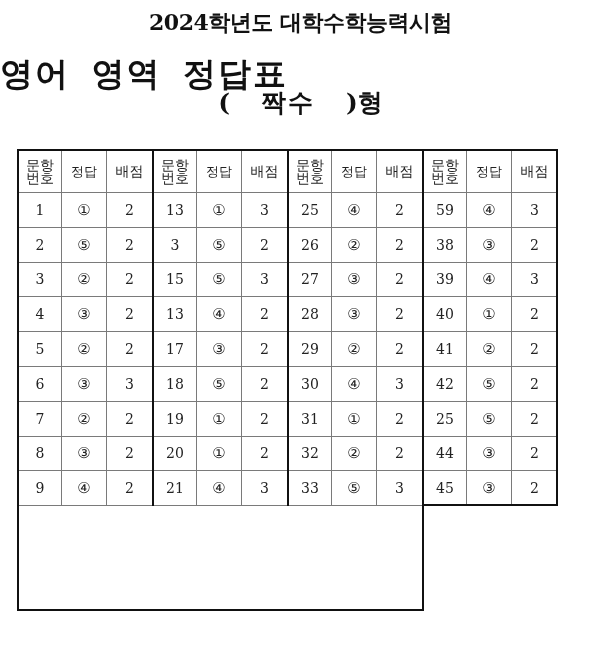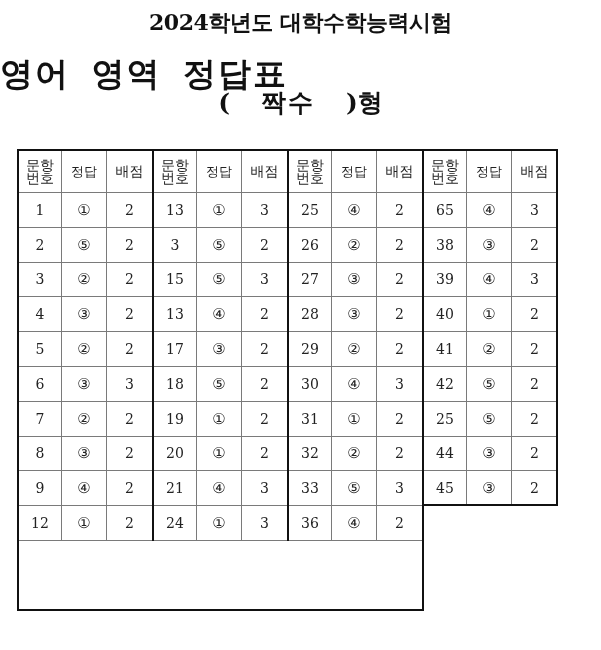--- a/index.html
+++ b/index.html
@@ -91,21 +91,21 @@
         <tr class="rowline">
           <td class="no">1</td>
           <td class="ans-c">①</td>
           <td class="pt">2</td>
           <td class="no gstart">13</td>
           <td class="ans-c">①</td>
           <td class="pt">3</td>
           <td class="no gstart">25</td>
           <td class="ans-c">④</td>
           <td class="pt">2</td>
-          <td class="no gstart">65</td>
+          <td class="no gstart">59</td>
           <td class="ans-c">④</td>
           <td class="pt">3</td>
         </tr>
         <tr>
           <td class="no">2</td>
           <td class="ans-c">⑤</td>
           <td class="pt">2</td>
           <td class="no gstart">3</td>
           <td class="ans-c">⑤</td>
           <td class="pt">2</td>
@@ -206,33 +206,19 @@
           <td class="pt">2</td>
           <td class="no gstart">21</td>
           <td class="ans-c">④</td>
           <td class="pt">3</td>
           <td class="no gstart">33</td>
           <td class="ans-c">⑤</td>
           <td class="pt">3</td>
           <td class="no gstart">45</td>
           <td class="ans-c">③</td>
           <td class="pt">2</td>
-        </tr>
-        <tr>
-          <td class="no">12</td>
-          <td class="ans-c">①</td>
-          <td class="pt">2</td>
-          <td class="no gstart">24</td>
-          <td class="ans-c">①</td>
-          <td class="pt">3</td>
-          <td class="no gstart">36</td>
-          <td class="ans-c">④</td>
-          <td class="pt">2</td>
-          <td class="no empty"></td>
-          <td class="ans-c empty-inner"></td>
-          <td class="pt empty-inner"></td>
         </tr>
       </tbody>
   </table>
 </div>
 
 <div class="outline" style="left: 17px; top: 149px; width: 407px; height: 462px;"></div>
 <div class="outline" style="left: 422px; top: 149px; width: 136px; height: 357px;"></div>
 
 </body></html>

